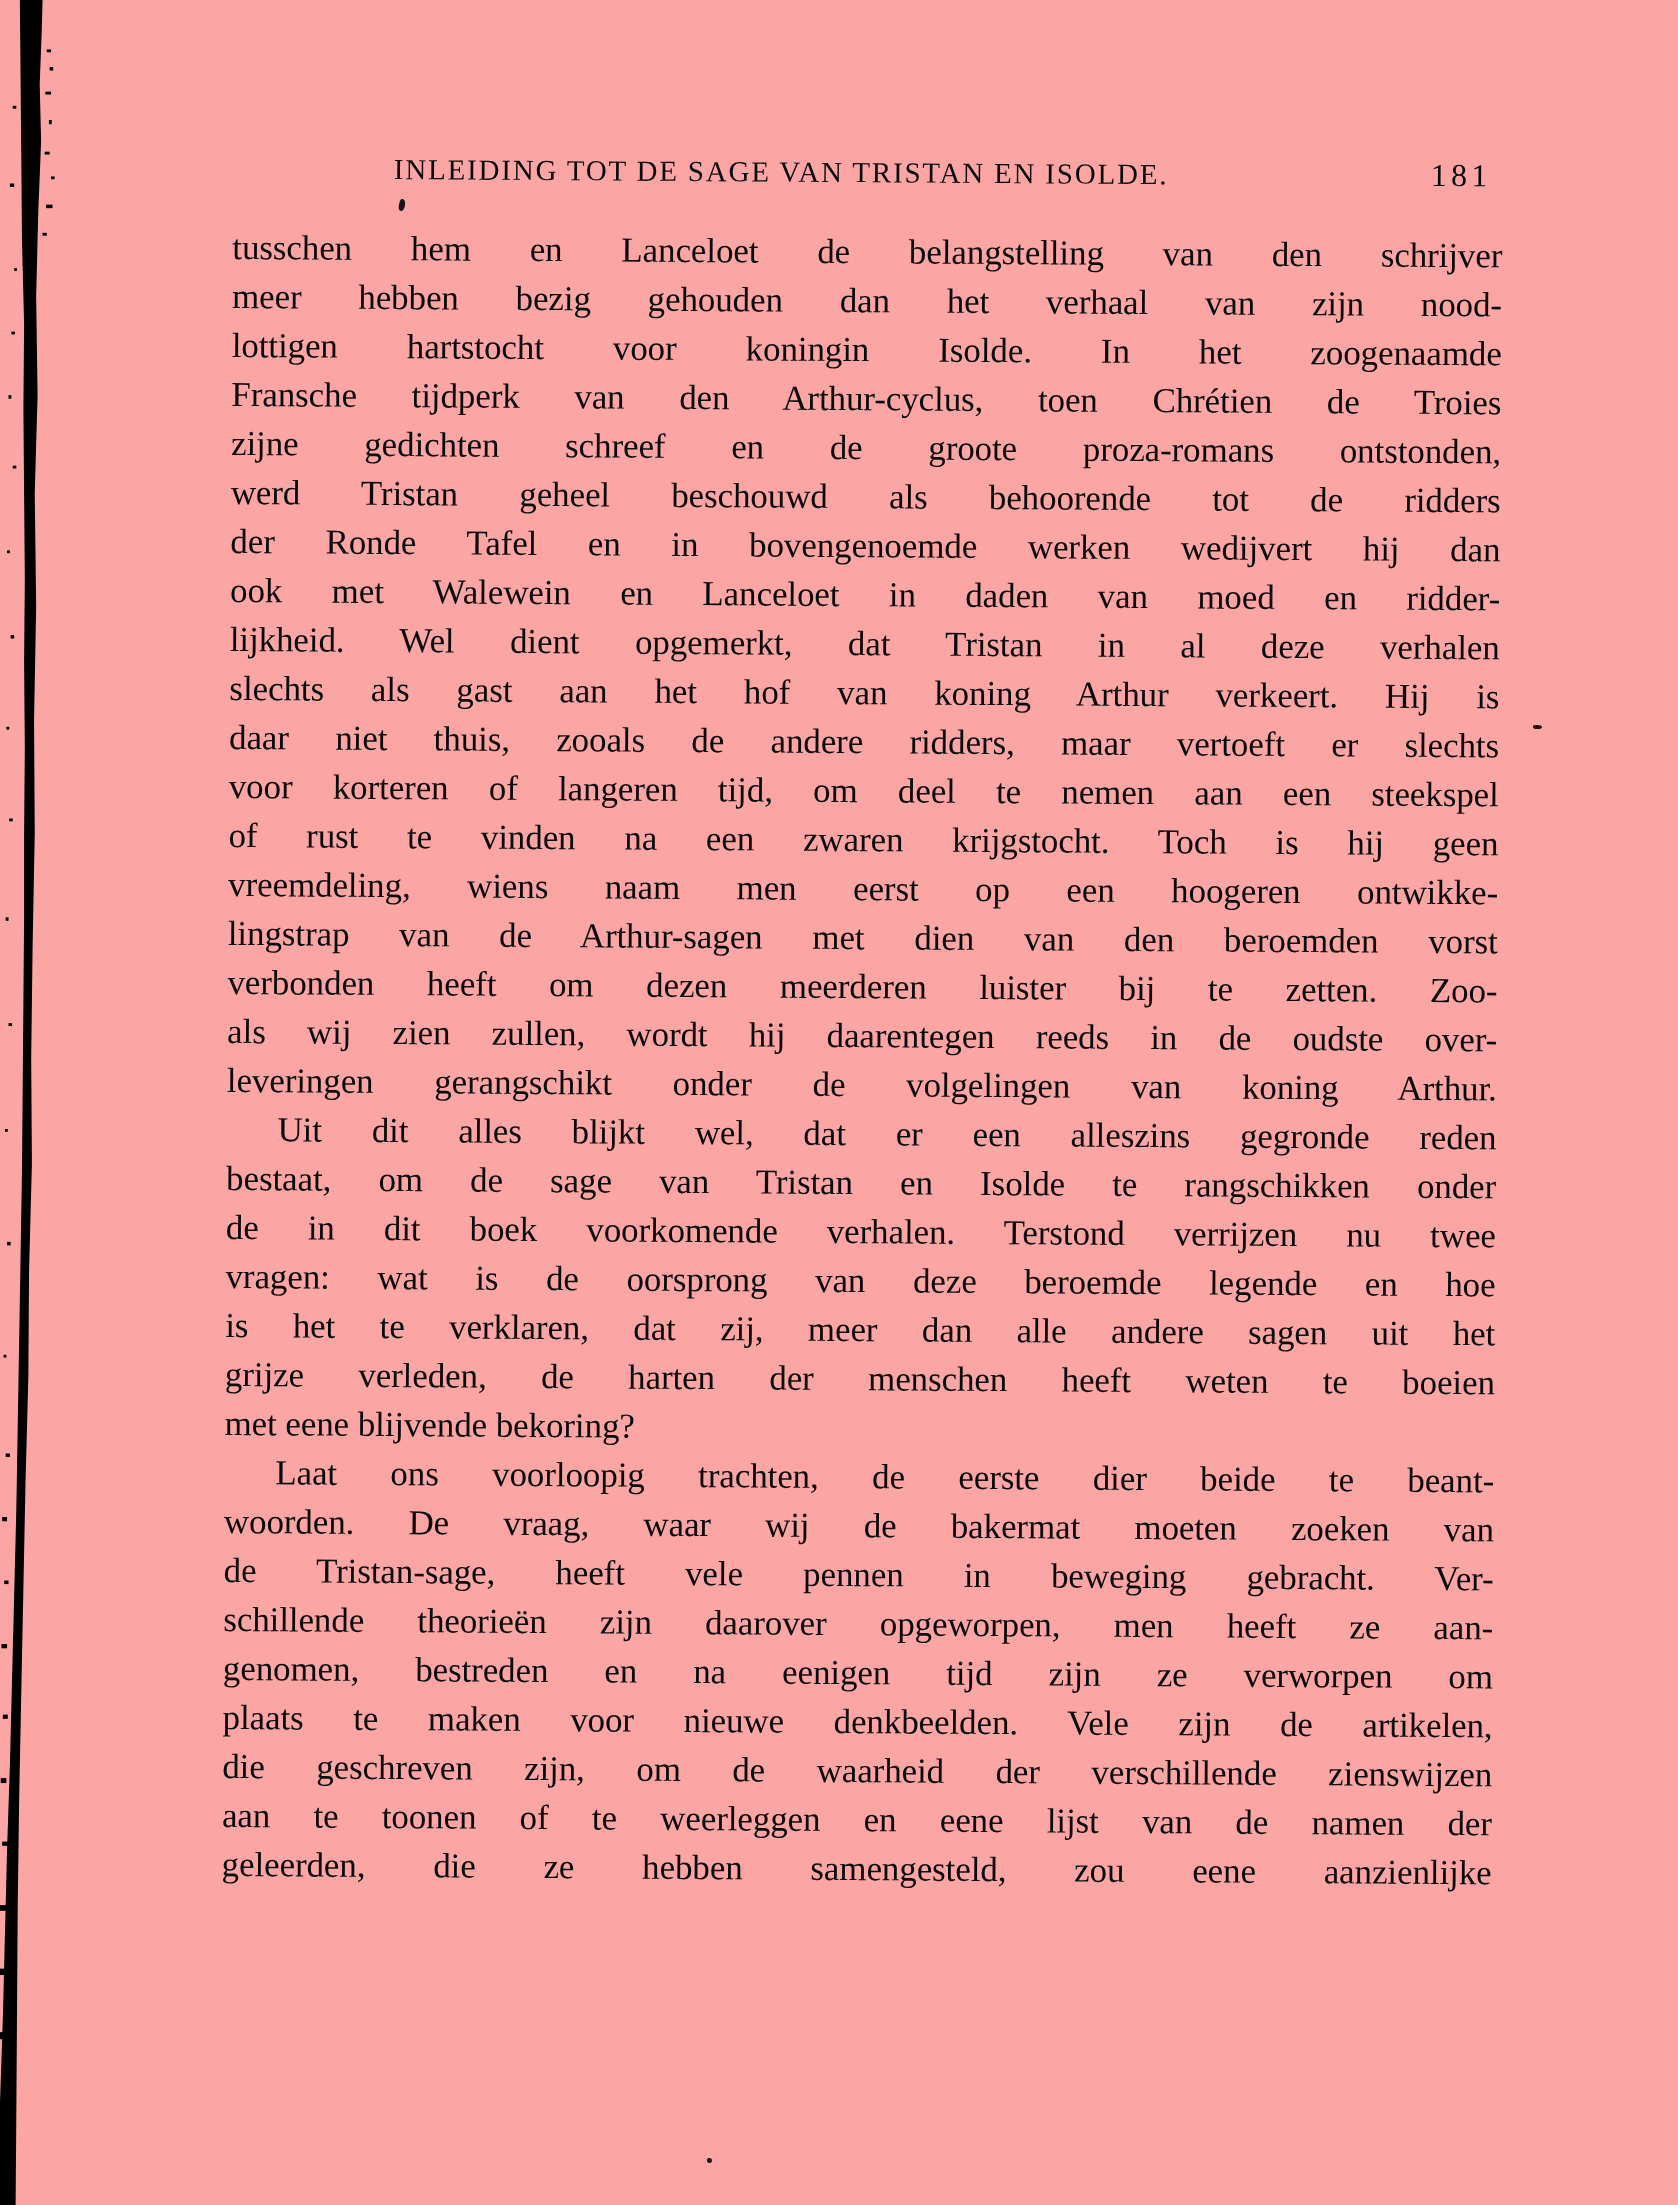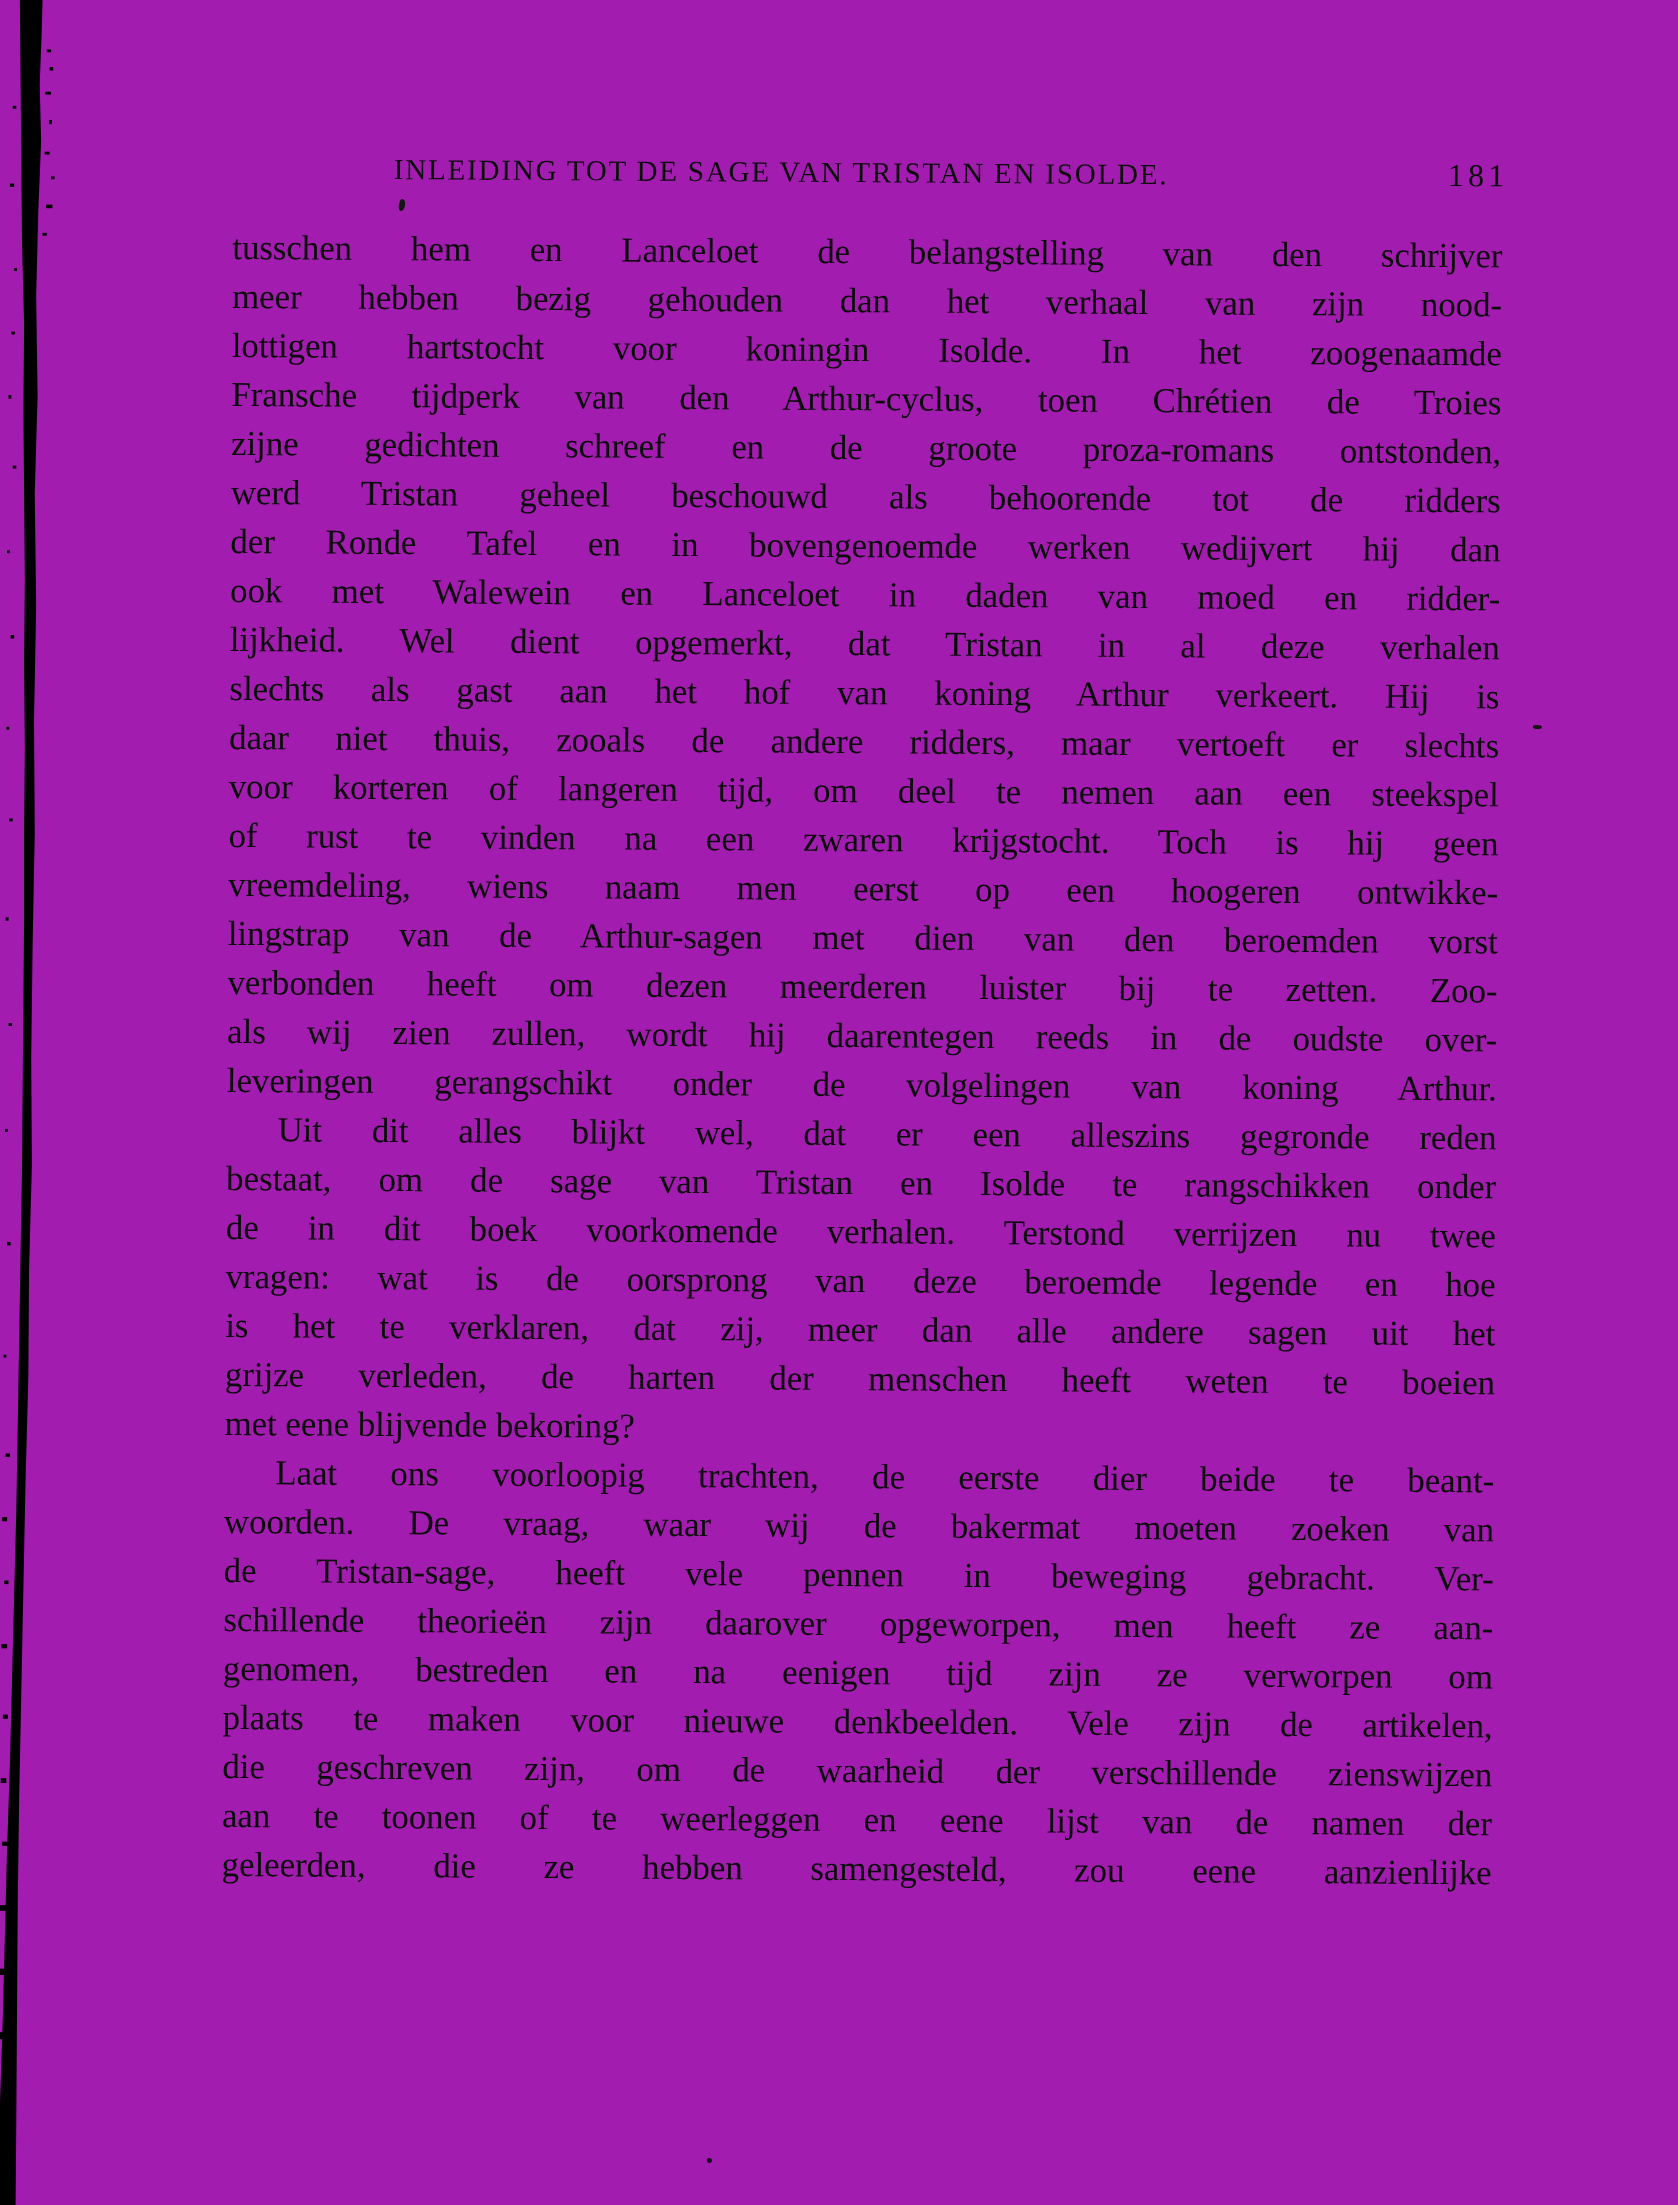--- a/index.html
+++ b/index.html
@@ -1,20 +1,20 @@
 <!DOCTYPE html>
 <html style="font-size:11.3px"><head>
 <meta charset="utf-8">
 <style>
   html, body { margin: 0; padding: 0; background: #888; }
   .page {
     position: relative;
     width: 1678px;
     height: 2205px;
-    background: #a21caf;
+    background: #fca5a5;
     overflow: hidden;
     font-family: "Liberation Serif", "DejaVu Serif", serif;
     color: #0b0b0b;
   }
   .binding {
     position: absolute;
     left: 0; top: 0;
     width: 78px; height: 2205px;
     pointer-events: none;
   }
@@ -38,21 +38,20 @@
     font-size: 29px;
     letter-spacing: 1.8px;
   }
   .page-number {
     position: absolute;
     left: 1198px;
     top: -2.8px;
     font-size: 32px;
     letter-spacing: 4.2px;
     font-variant-numeric: oldstyle-nums;
-    margin-left: 17px;
   }
   .text-block {
     margin-top: 27px;
     font-size: 35px;
     line-height: 49px;
     letter-spacing: -0.1px;
   }
   .line {
     text-align: justify;
     text-align-last: justify;

